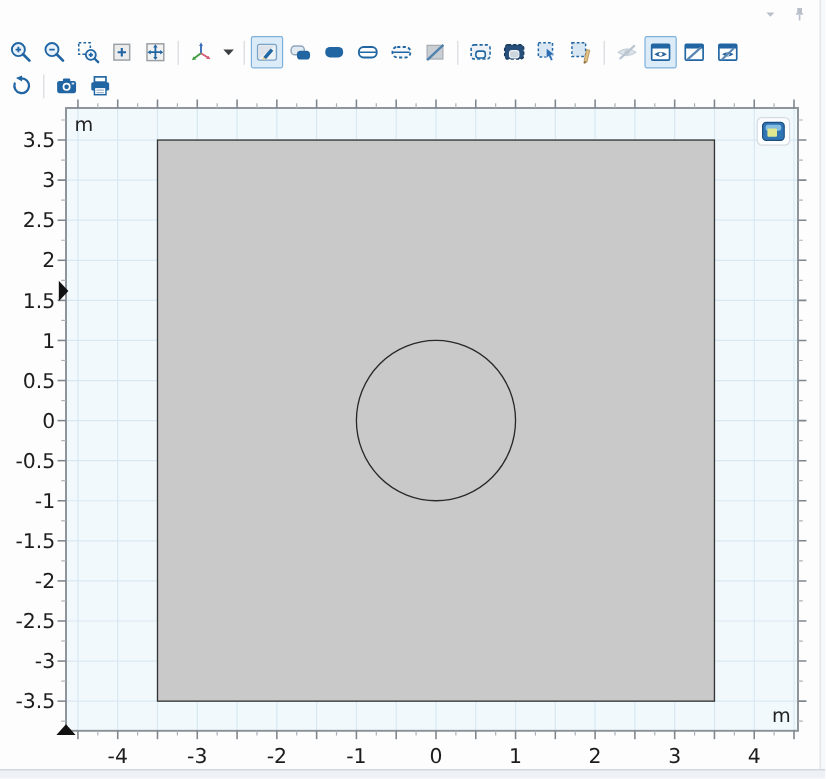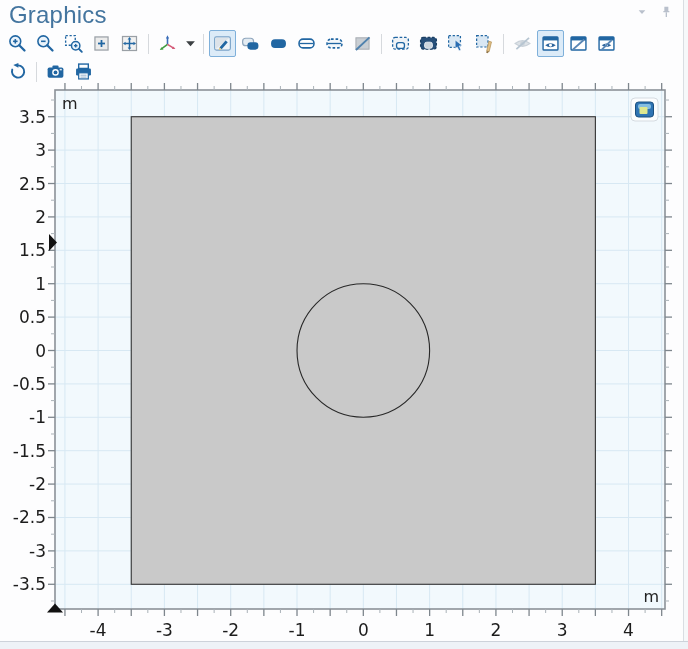--- a/index.html
+++ b/index.html
@@ -30,23 +30,20 @@
     background:#eef2f7;border-top:1px solid #cdd2da;box-sizing:border-box;
   }
   .right-line{position:absolute;left:683px;top:0;width:1px;height:641px;background:#d9dde2;}
   .right-gutter{position:absolute;left:684px;top:0;width:4px;height:641px;background:#f6f8fa;}
 </style>
 </head>
 <body>
 
 <div class="window">
 
-  <div class="header">
-    <span class="title">Graphics</span>
-  </div>
 
   <div class="win-icons">
     <span>
       <svg width="16" height="16" viewBox="0 0 24 24">
           <polygon points="7,9.5 17,9.5 12,15" fill="#b9c0cc"></polygon>
         </svg>
     </span>
     <span>
       <svg width="16" height="16" viewBox="0 0 24 24">
           <path d="M9.5,4 h6 v6.5 h1.5 v2 h-9 v-2 h1.5 Z" fill="#b9c0cc"></path>

